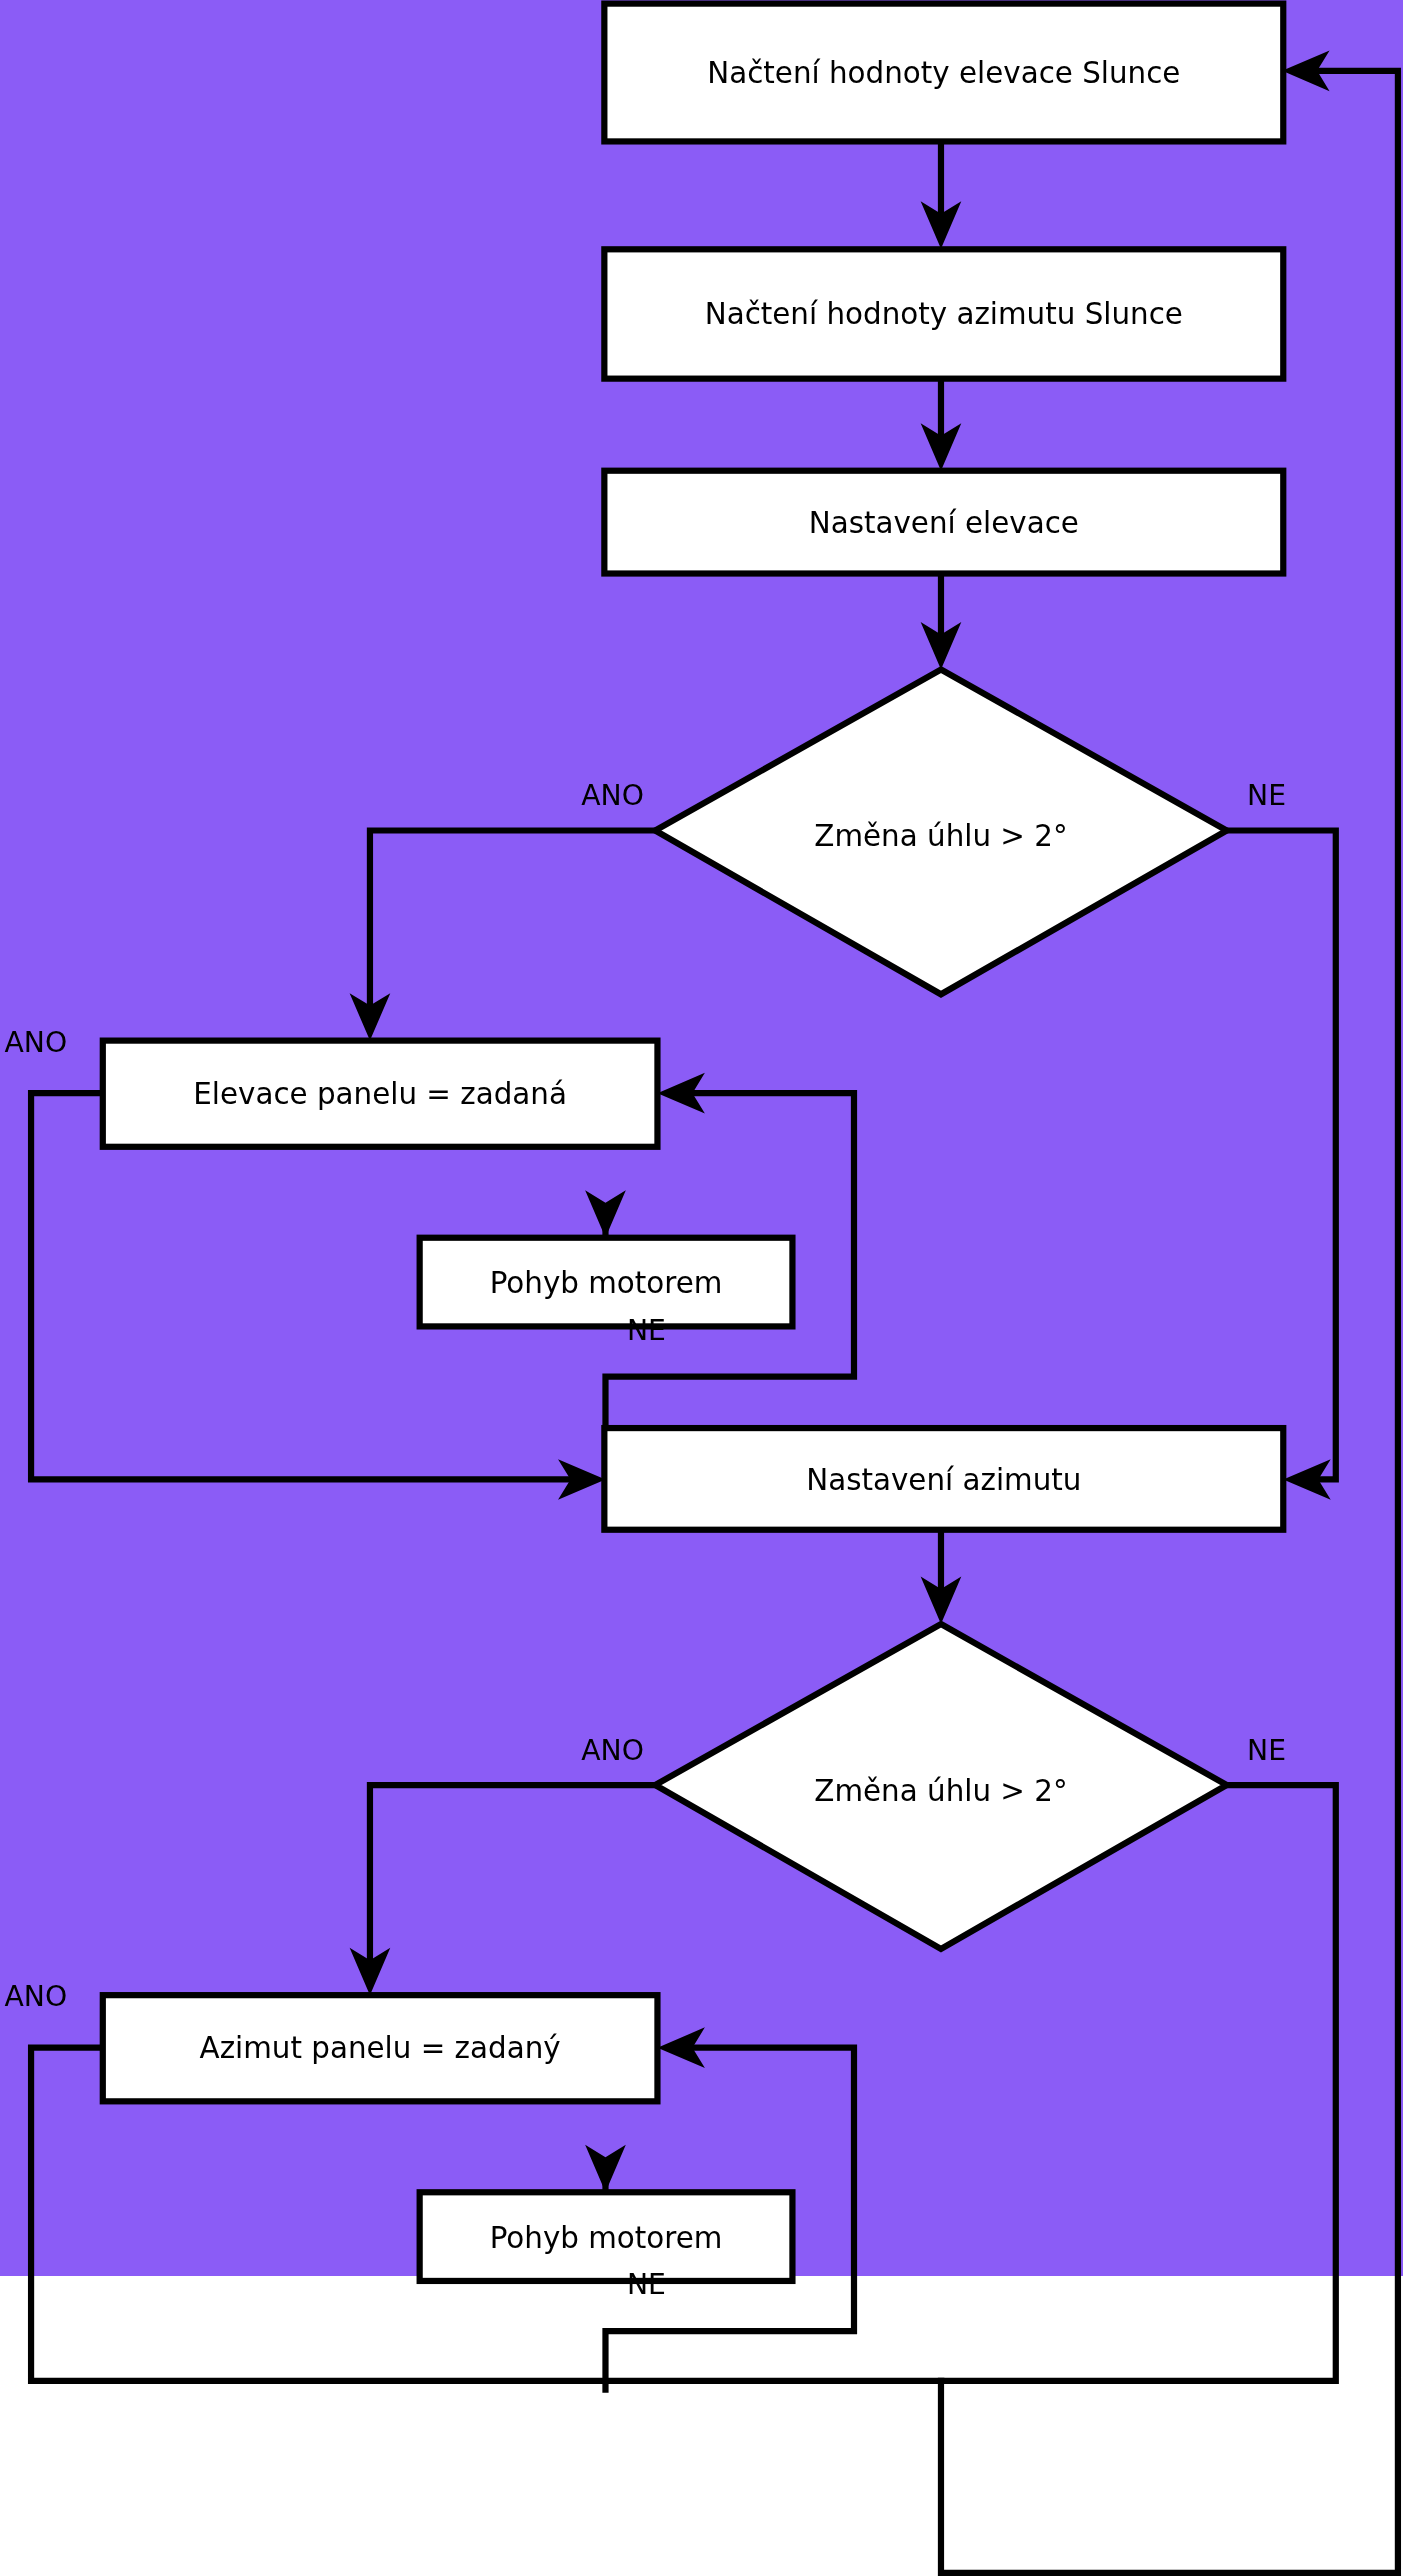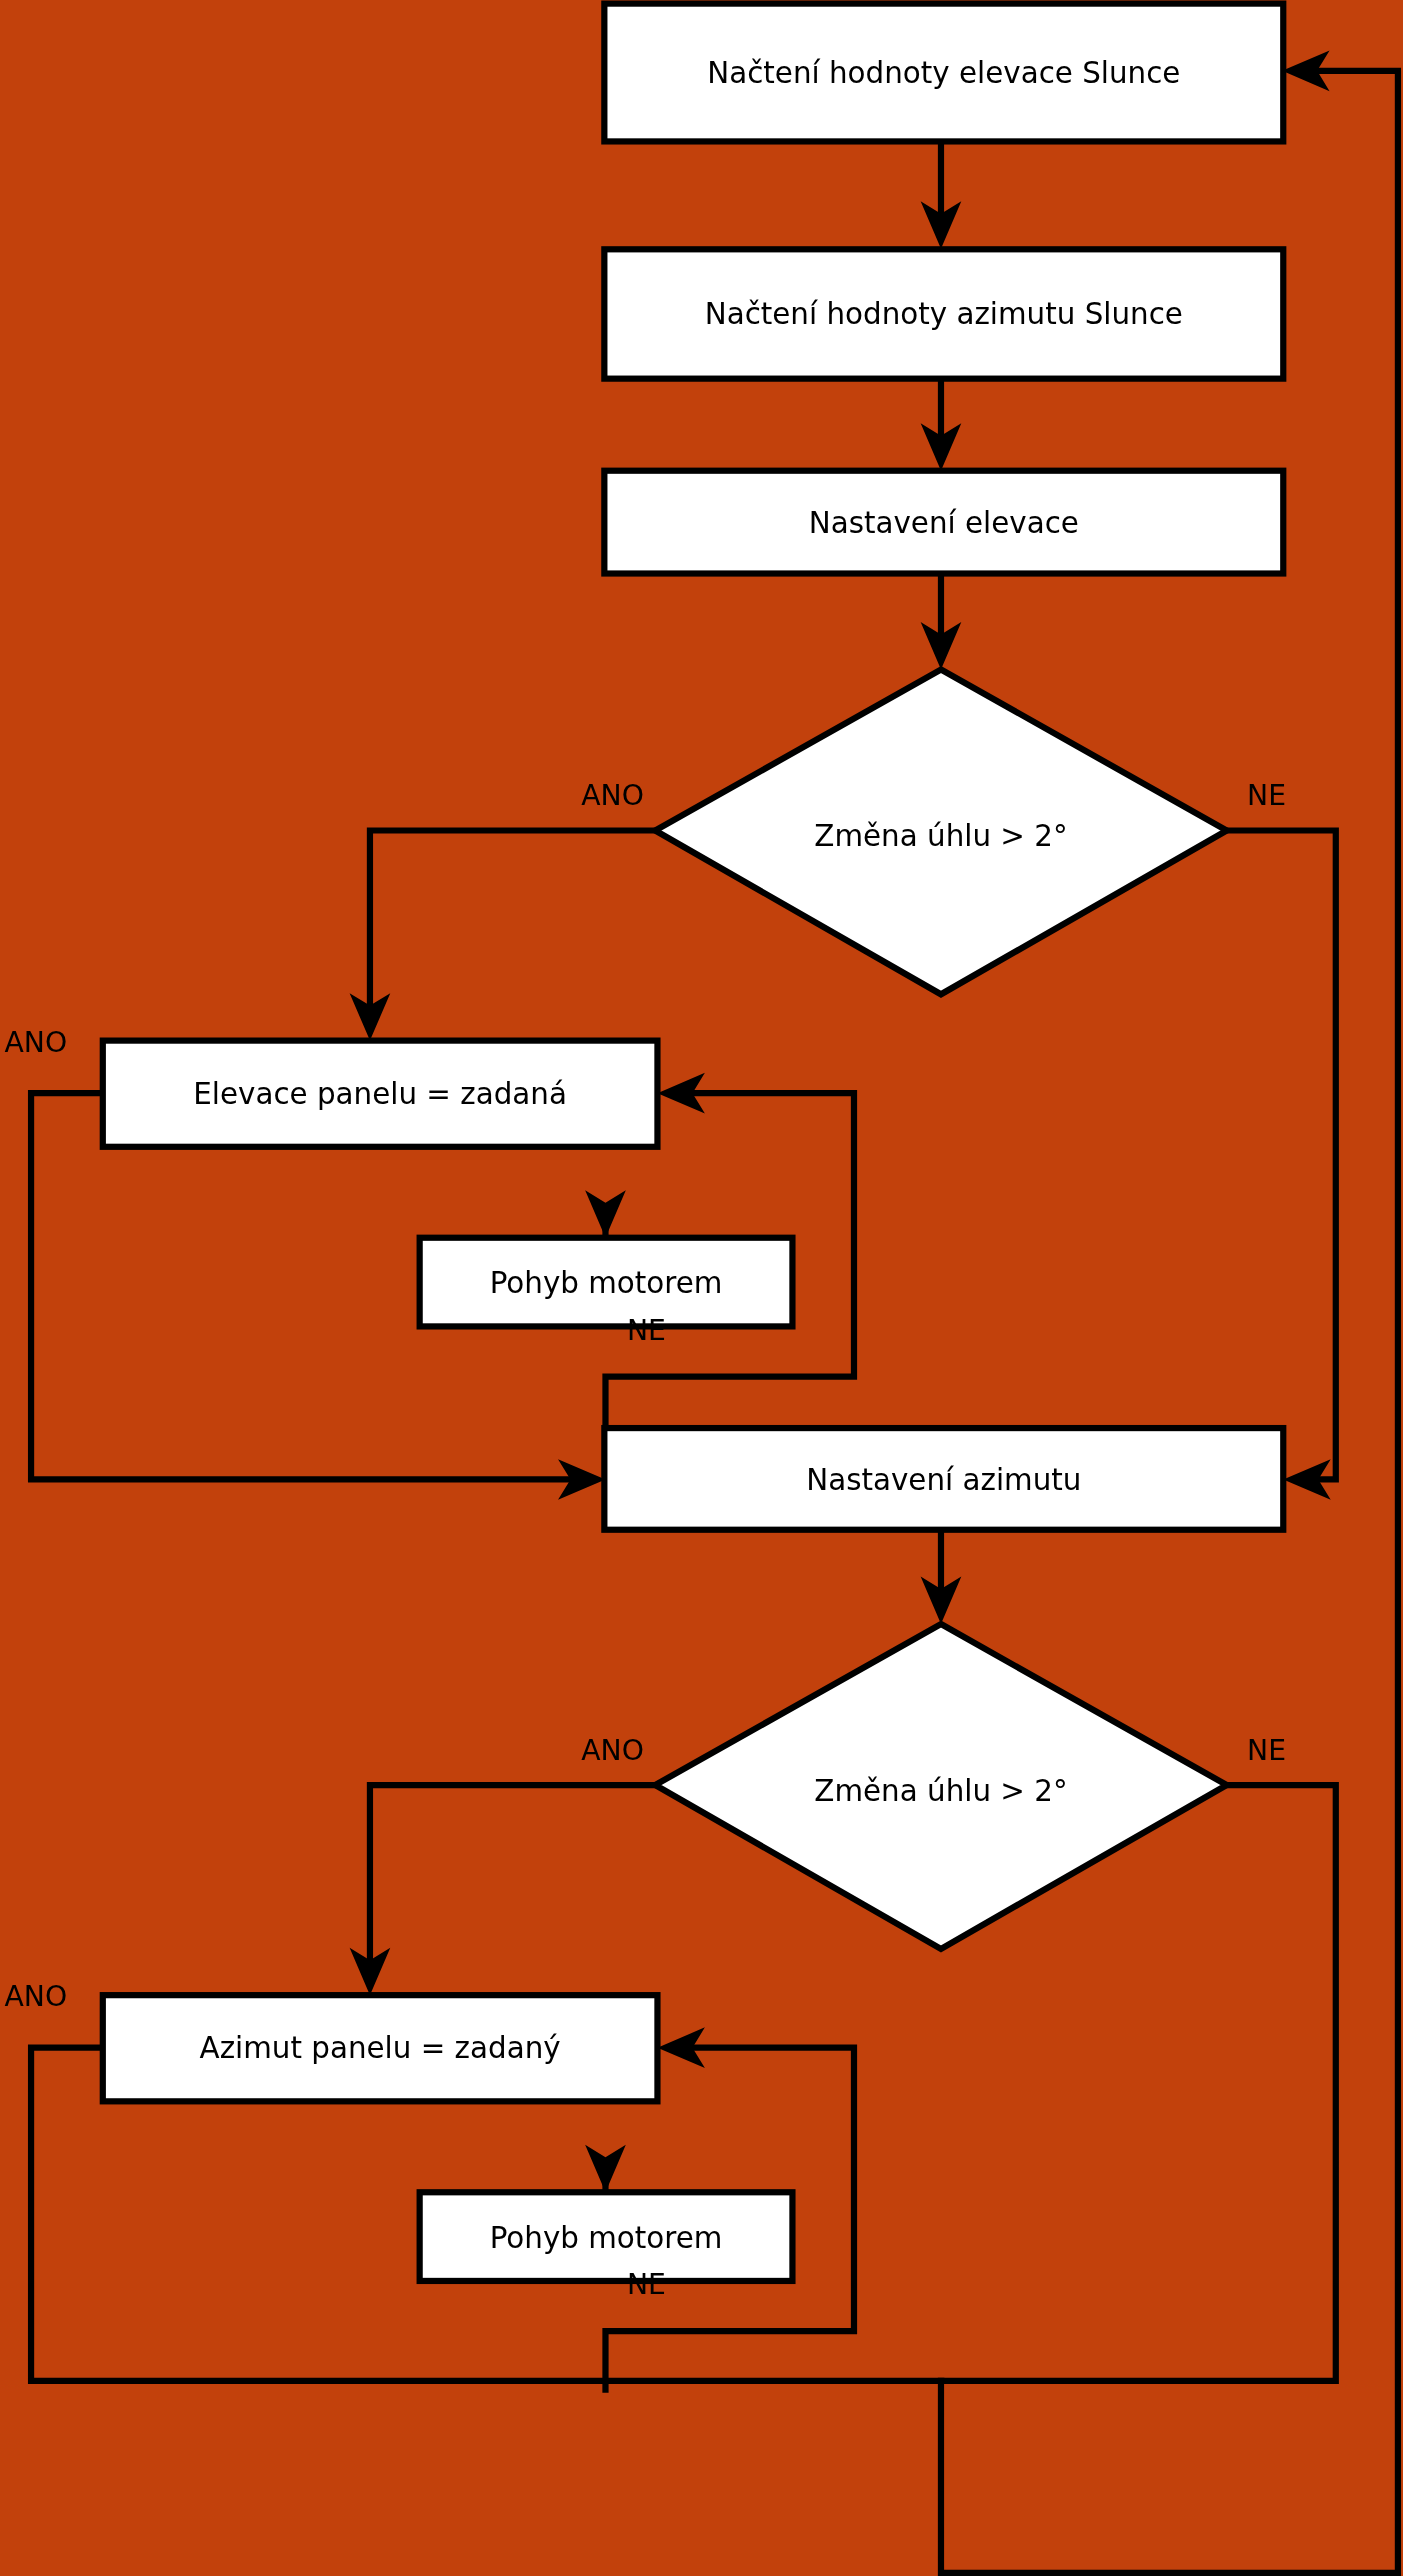--- a/index.html
+++ b/index.html
@@ -9,22 +9,22 @@
   }
   body {
     width: 1403px;
     height: 2576px;
     font-family: "DejaVu Sans", sans-serif;
     overflow: hidden;
   }
   #flow-root {
     position: relative;
     width: 1403px;
-    height: 2576px;
-    background: #c2410c;
+    height: 2276px;
+    background: #8b5cf6;
   }
   svg#flow-svg {
     display: block;
     width: 1403px;
     height: 2576px;
   }
   .node-box {
     fill: #ffffff;
     stroke: #000000;
     stroke-width: 11;

